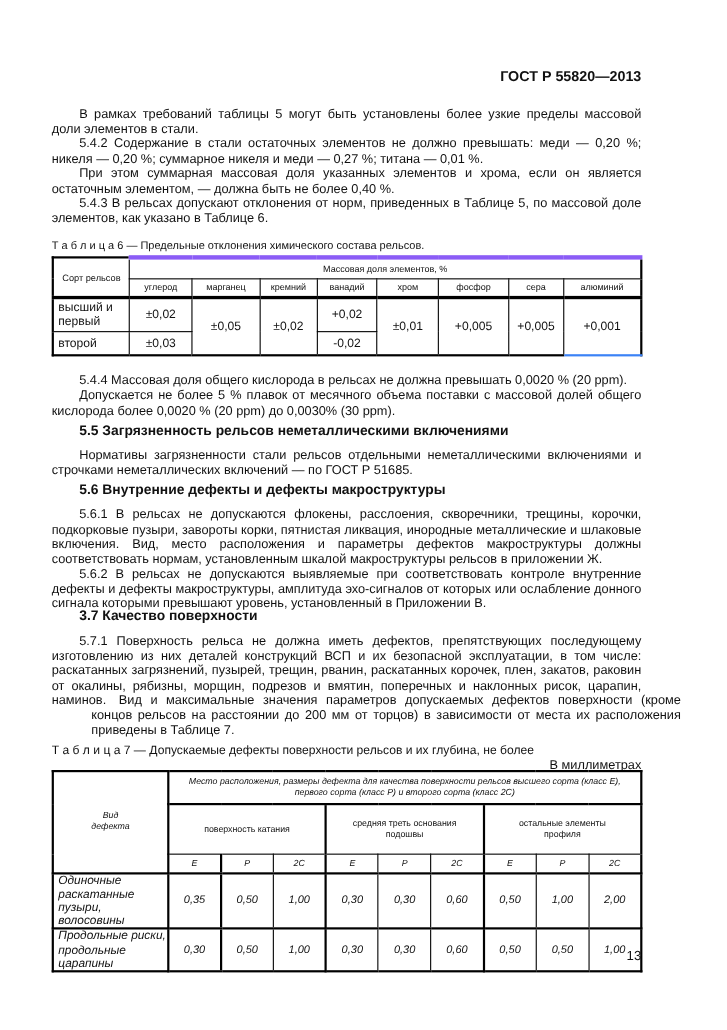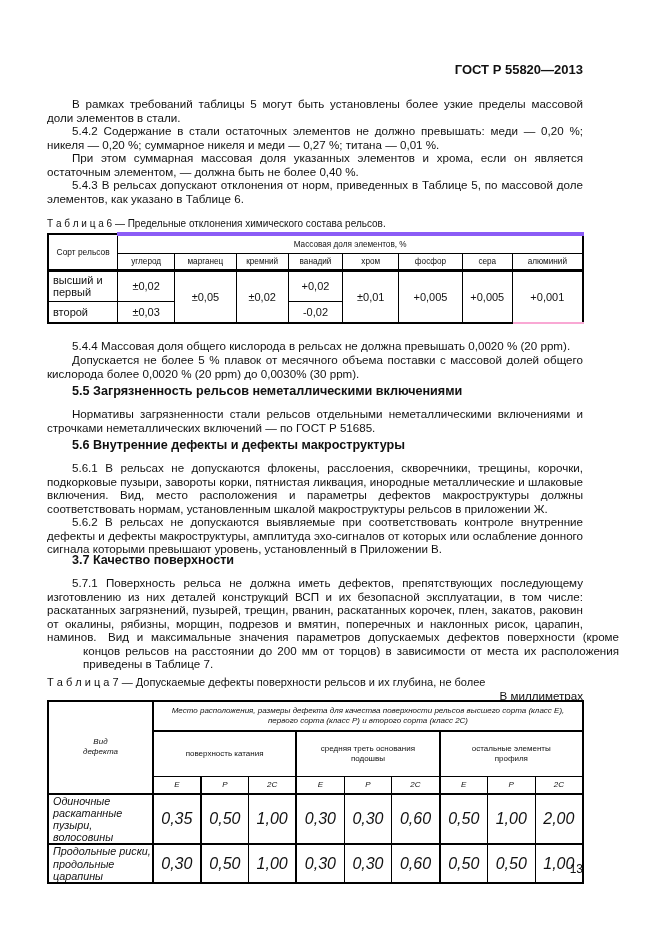--- a/index.html
+++ b/index.html
@@ -18,21 +18,21 @@
   td { border: 1px solid #000; text-align: center; vertical-align: middle; padding: 0; }
   .t6 { left: 47px; top: 232px; width: 537px; }
   .t6 td { font-size: 8.2px; }
   .t6 .val { font-size: 11px; }
   .t6 .rowlabel { text-align: left; padding-left: 4px; font-size: 11px; line-height: 12.5px; }
   .t6 .outer-l { border-left: 2px solid #000; }
   .t6 .thick-b { border-bottom: 3px solid #000; }
 
   .t7 { left: 47px; top: 700px; width: 537px; }
   .t7 td { font-size: 8px; line-height: 10px; }
-  .t7 .val { font-size: 16px; }
+  .t7 .val { font-size: 10px; }
   .t7 .rowlabel { text-align: left; padding-left: 4px; font-size: 10.8px; line-height: 12.2px; }
   .bold-b { border-bottom: 2px solid #000 !important; font-style: italic; }
   .bold-l { border-left: 2px solid #000 !important; }
   .bold-r { border-right: 2px solid #000 !important; }
   .bold-t { border-top: 2px solid #000 !important; }
 </style>
 </head>
 <body>
 
 <div class="page-header">ГОСТ Р 55820—2013</div>
@@ -73,21 +73,21 @@
   </tr>
   <tr style="height:31px;">
     <td class="rowlabel outer-l">высший и первый</td>
     <td class="val">±0,02</td>
     <td class="val" rowspan="2" style="border-bottom:2px solid #000;">±0,05</td>
     <td class="val" rowspan="2" style="border-bottom:2px solid #000;">±0,02</td>
     <td class="val">+0,02</td>
     <td class="val" rowspan="2" style="border-bottom:2px solid #000;">±0,01</td>
     <td class="val" rowspan="2" style="border-bottom:2px solid #000;">+0,005</td>
     <td class="val" rowspan="2" style="border-bottom:2px solid #000;">+0,005</td>
-    <td class="val" rowspan="2" style="border-bottom:2px solid #f9a8d4; border-right:2px solid #000;">+0,001</td>
+    <td class="val" rowspan="2" style="border-bottom:2px solid #3b82f6; border-right:2px solid #000;">+0,001</td>
   </tr>
   <tr style="height:22px;">
     <td class="rowlabel outer-l" style="border-bottom:2px solid #000;">второй</td>
     <td class="val" style="border-bottom:2px solid #000;">±0,03</td>
     <td class="val" style="border-bottom:2px solid #000;">-0,02</td>
   </tr>
 </tbody>
   </table>
 
 <div class="p" style="top:339px;"><span class="ind"></span><span>5.4.4 Массовая доля общего кислорода в рельсах не должна превышать 0,0020 % (20 ppm).</span></div>

